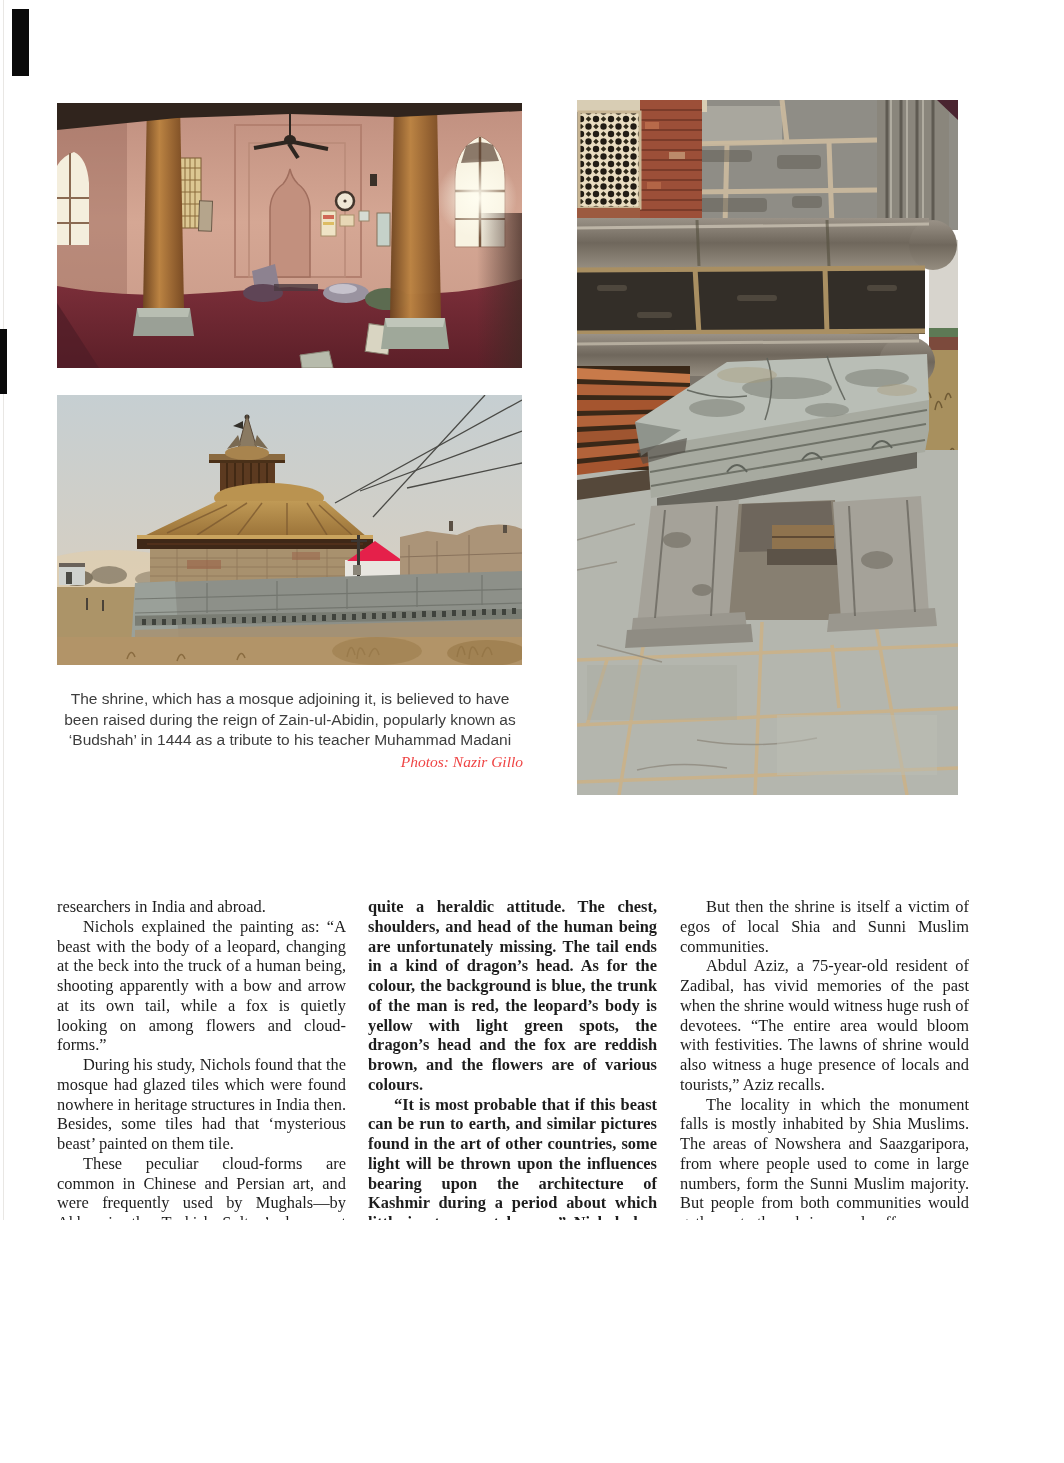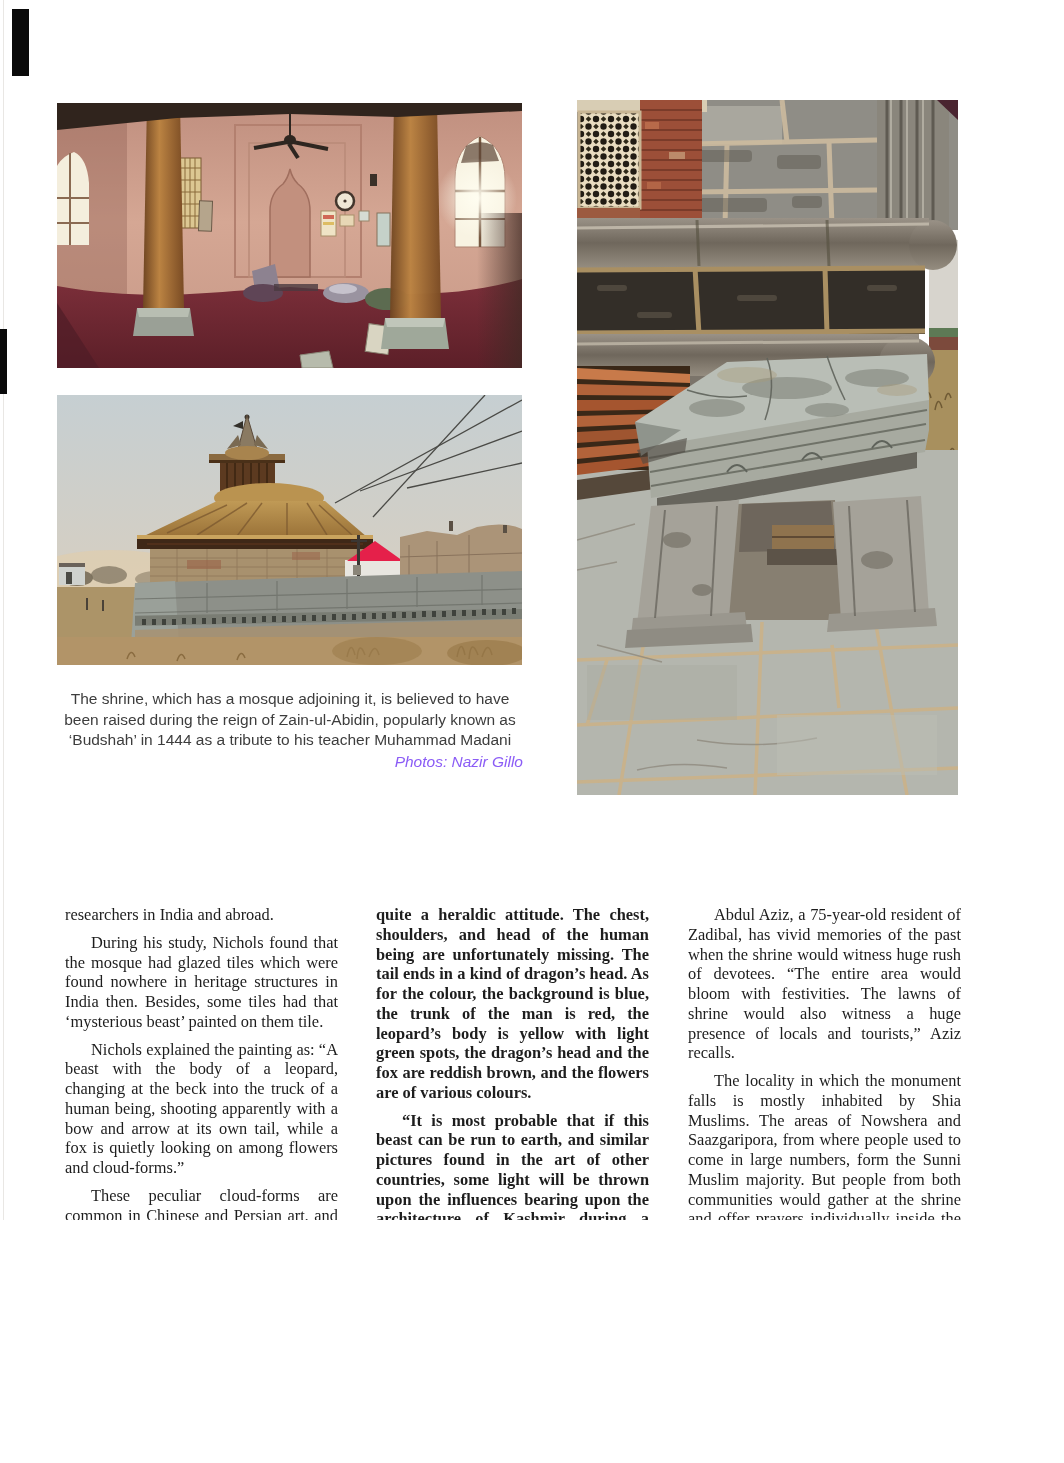--- a/index.html
+++ b/index.html
@@ -9,25 +9,25 @@
   .print-mark{position:absolute;background:#0a0a0a;}
   .mark-top{left:12px;top:9px;width:17px;height:67px;}
   .mark-side{left:0;top:329px;width:7px;height:65px;}
 
   .photo{position:absolute;display:block;}
   .photo svg{display:block;}
 
   .caption{position:absolute;left:57px;top:689px;width:466px;text-align:center;
            font-family:"Liberation Sans",sans-serif;font-size:15.5px;line-height:20.5px;
            color:#3d3d3d;}
-  .caption .credit{display:block;text-align:right;font-style:italic;margin-top:1px;color:#8b5cf6;}
+  .caption .credit{display:block;text-align:right;font-style:italic;margin-top:1px;color:#ef4444;font-family:Liberation Serif, serif;}
 
   .col{position:absolute;top:897px;width:289px;text-align:justify;
        font-size:16.4px;line-height:19.75px;color:#1d1d1d;}
-  .col p{margin:8px;text-indent:26px;}
+  .col p{margin:0;text-indent:26px;}
   .col p.noindent{text-indent:0;}
   .col1{left:57px;} .col2{left:368px;font-weight:bold;} .col3{left:680px;}
 
   .footer-rule{position:absolute;left:57px;top:1385px;width:910px;height:0;
                border-top:1px solid #d2d2d2;}
   .footer{position:absolute;left:57px;top:1396px;width:910px;display:flex;
           justify-content:flex-end;align-items:center;gap:7px;
           font-family:"Liberation Sans",sans-serif;font-size:13px;color:#9a9a9a;text-decoration:underline;}
   .logo{position:relative;font-weight:bold;font-size:16px;color:#161616;
         letter-spacing:-0.6px;transform:scaleX(.88);transform-origin:right center;
@@ -490,29 +490,30 @@
     </svg>
   </div>
 
   <div class="caption">
     <span>The shrine, which has a mosque adjoining it, is believed to have been raised during the reign of Zain-ul-Abidin, popularly known as ‘Budshah’ in 1444 as a tribute to his teacher Muhammad Madani</span>
     <span class="credit">Photos: Nazir Gillo</span>
   </div>
 
   <div class="col col1">
       <p class="noindent">researchers in India and abroad.</p>
+      <p>Nichols explained the painting as: “A beast with the body of a leopard, changing at the beck into the truck of a human being, shooting apparently with a bow and arrow at its own tail, while a fox is quietly looking on among flowers and cloud-forms.”</p>
       <p>During his study, Nichols found that the mosque had glazed tiles which were found nowhere in heritage structures in India then. Besides, some tiles had that ‘mysterious beast’ painted on them tile.</p>
-      <p>Nichols explained the painting as: “A beast with the body of a leopard, changing at the beck into the truck of a human being, shooting apparently with a bow and arrow at its own tail, while a fox is quietly looking on among flowers and cloud-forms.”</p>
       <p>These peculiar cloud-forms are common in Chinese and Persian art, and were frequently used by Mughals—by Akbar in the Turkish Sultan’s house at Fathepur-Sikri, Jahangir at Sikandarah, and Shah-e-Jahan in the Diwan-e-Khaas at Delhi, to mention only a few instances, his report says.</p>
     </div>
   <div class="col col2">
       <p class="noindent">quite a heraldic attitude. The chest, shoulders, and head of the human being are unfortunately missing. The tail ends in a kind of dragon’s head. As for the colour, the background is blue, the trunk of the man is red, the leopard’s body is yellow with light green spots, the dragon’s head and the fox are reddish brown, and the flowers are of various colours.</p>
       <p>“It is most probable that if this beast can be run to earth, and similar pictures found in the art of other countries, some light will be thrown upon the influences bearing upon the architecture of Kashmir during a period about which little is at present known,” Nichols has said in his report.</p>
     </div>
   <div class="col col3">
+      <p>But then the shrine is itself a victim of egos of local Shia and Sunni Muslim communities.</p>
       <p>Abdul Aziz, a 75-year-old resident of Zadibal, has vivid memories of the past when the shrine would witness huge rush of devotees. “The entire area would bloom with festivities. The lawns of shrine would also witness a huge presence of locals and tourists,” Aziz recalls.</p>
       <p>The locality in which the monument falls is mostly inhabited by Shia Muslims. The areas of Nowshera and Saazgaripora, from where people used to come in large numbers, form the Sunni Muslim majority. But people from both communities would gather at the shrine and offer prayers individually inside the mosque.</p>
     </div>
 
   <div class="footer-rule"></div>
   <div class="footer">
     <span class="logo">
       <span class="tag">KASHMIR</span>
       <span>NAЯRATOR</span>
     </span>

